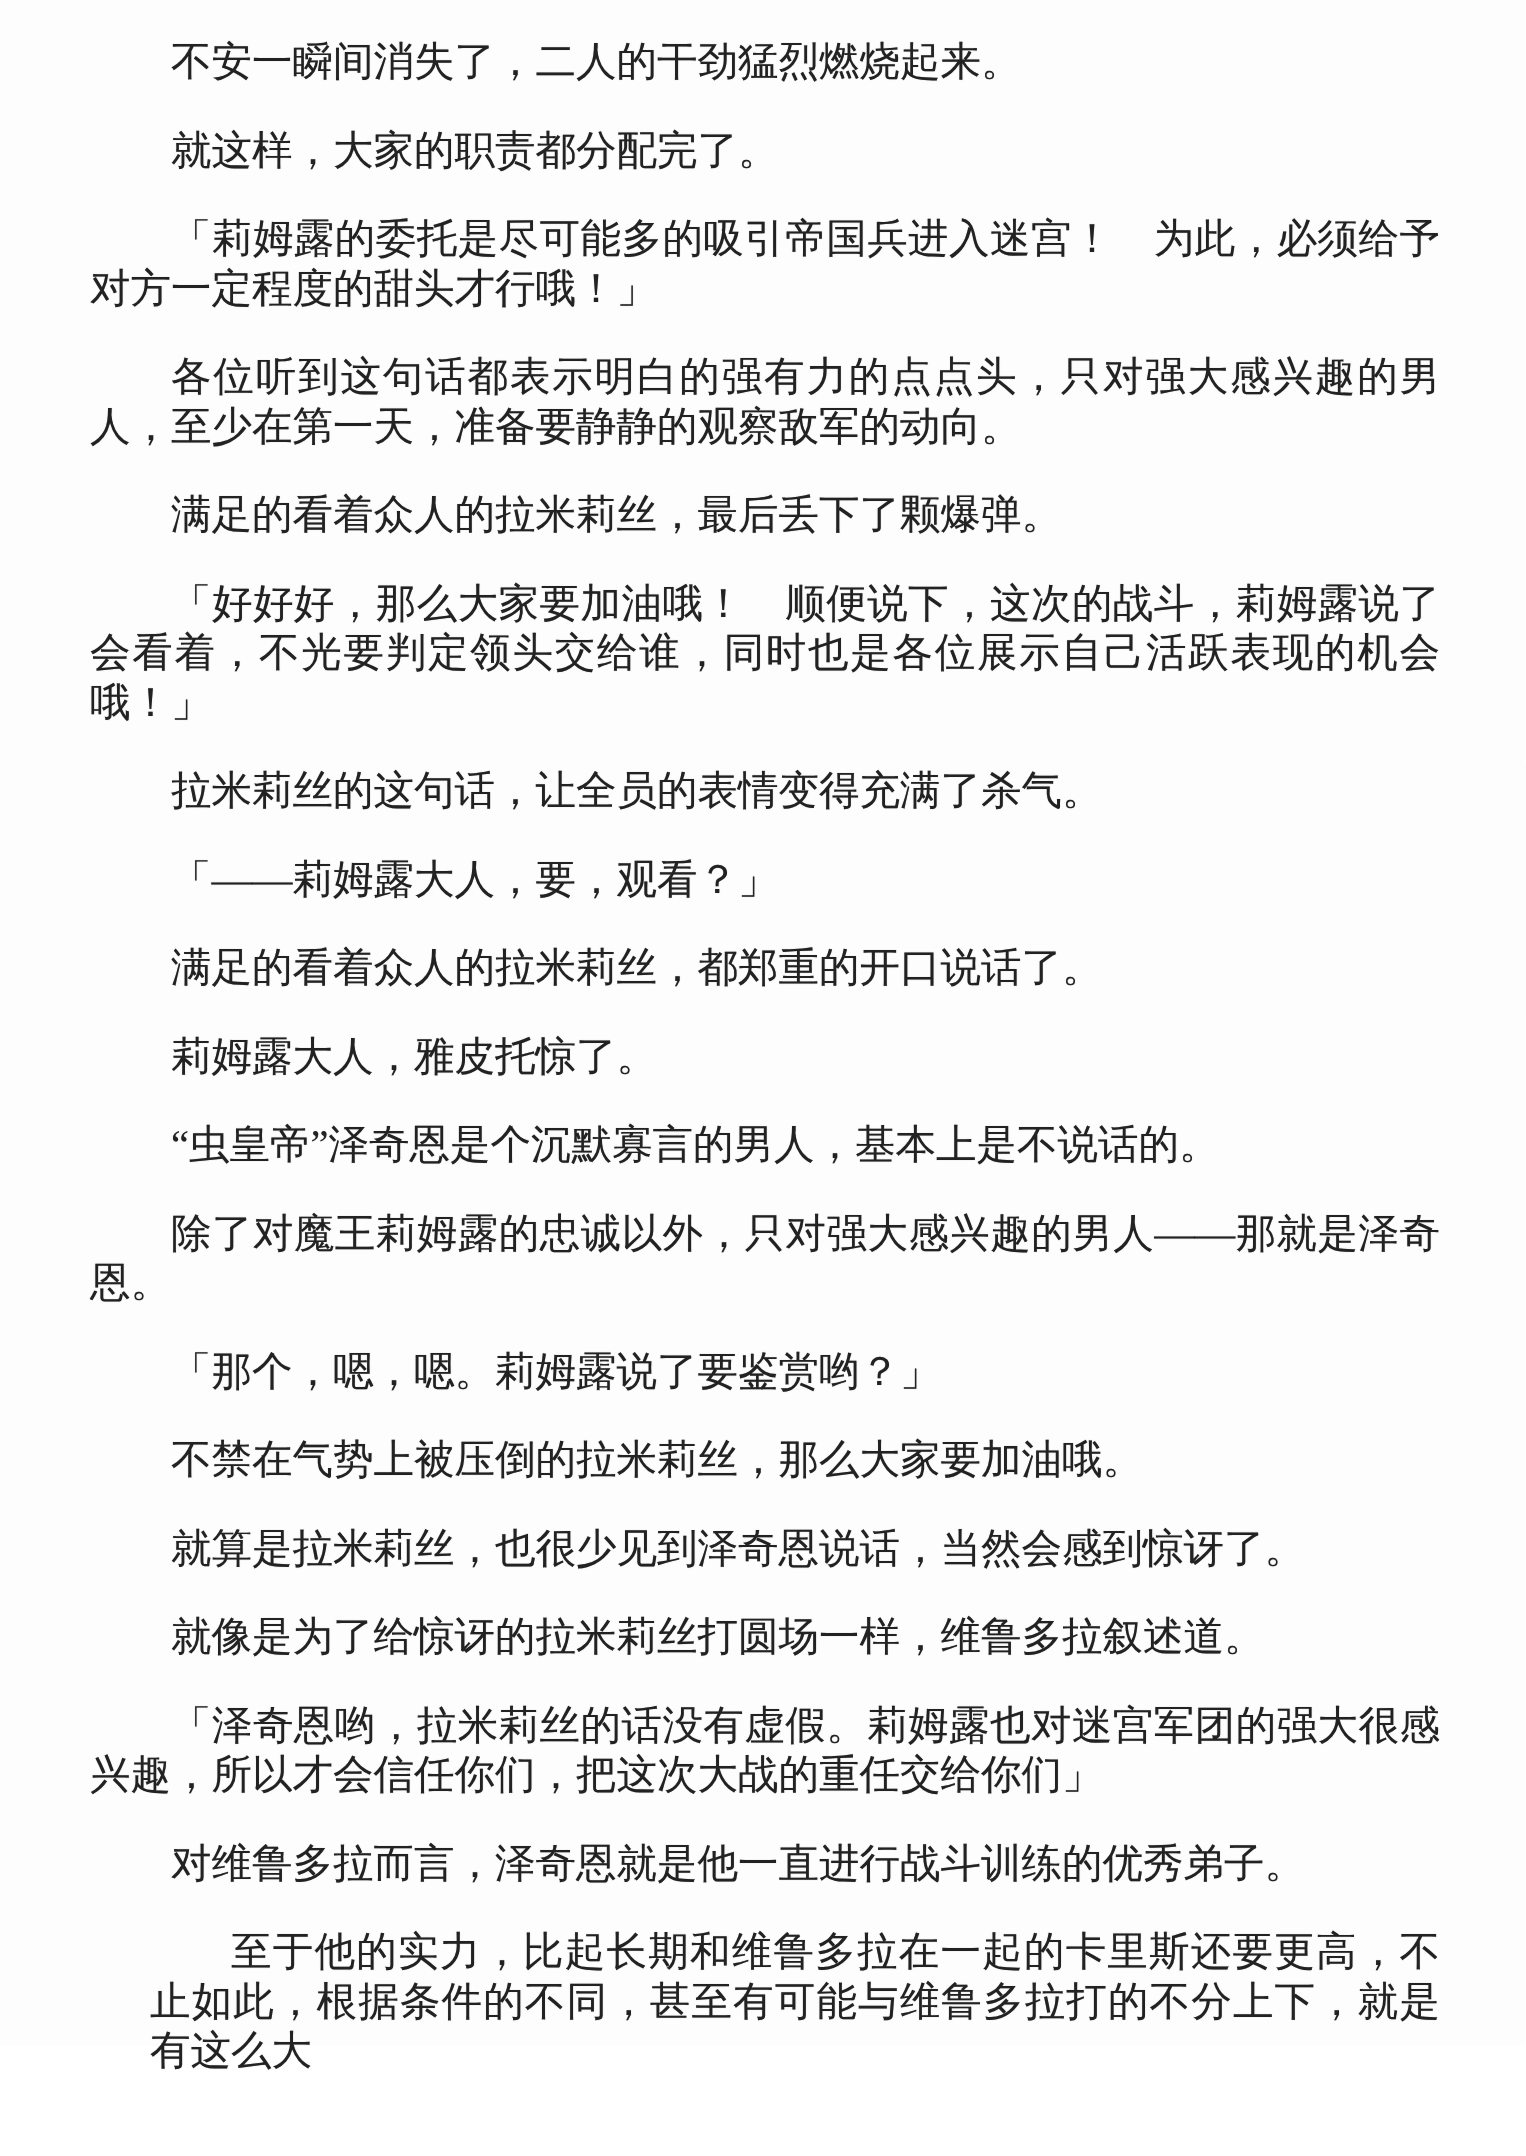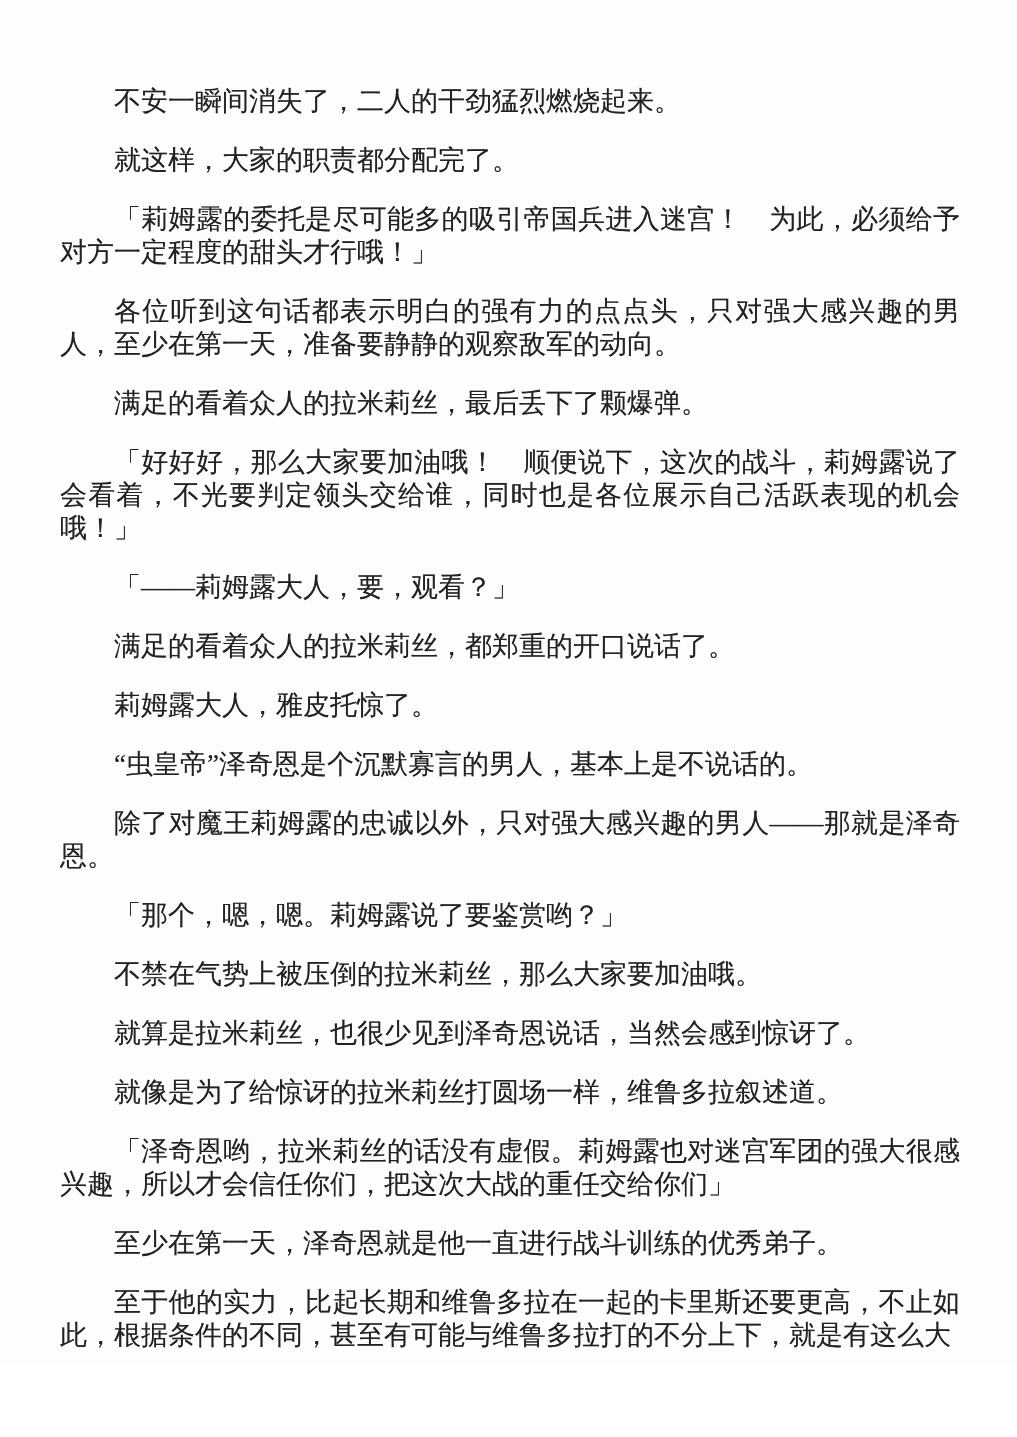--- a/index.html
+++ b/index.html
@@ -12,58 +12,60 @@
     height: 1437px;
     overflow: hidden;
     font-family: "Liberation Serif", "DejaVu Serif", serif;
   }
   .page {
     position: relative;
     width: 1017px;
     height: 1364px;
     background: #fdfdfd;
     box-sizing: border-box;
-    padding: 85px 57px 0 60px;
+    padding: 25px 57px 0 60px;
   }
   .text-column {
     width: 900px;
   }
   .text-column p {
     margin: 0 0 26px 0;
     font-size: 27px;
     line-height: 33px;
     color: #222222;
     text-align: justify;
     text-indent: 2em;
     letter-spacing: 0;
     word-break: normal;
     
     text-shadow: 0 0 0.6px rgba(40, 40, 40, 0.45);
   }
   .text-column p:last-child {
     margin-bottom: 0;
+    margin-left: 40px;
   }
 </style>
 </head>
 <body>
 
 <div class="page">
   <div class="text-column">
     <p>不安一瞬间消失了，二人的干劲猛烈燃烧起来。</p>
     <p>就这样，大家的职责都分配完了。</p>
     <p>「莉姆露的委托是尽可能多的吸引帝国兵进入迷宫！　为此，必须给予对方一定程度的甜头才行哦！」</p>
     <p>各位听到这句话都表示明白的强有力的点点头，只对强大感兴趣的男人，至少在第一天，准备要静静的观察敌军的动向。</p>
     <p>满足的看着众人的拉米莉丝，最后丢下了颗爆弹。</p>
     <p>「好好好，那么大家要加油哦！　顺便说下，这次的战斗，莉姆露说了会看着，不光要判定领头交给谁，同时也是各位展示自己活跃表现的机会哦！」</p>
+    <p>拉米莉丝的这句话，让全员的表情变得充满了杀气。</p>
     <p>「——莉姆露大人，要，观看？」</p>
     <p>满足的看着众人的拉米莉丝，都郑重的开口说话了。</p>
     <p>莉姆露大人，雅皮托惊了。</p>
     <p>“虫皇帝”泽奇恩是个沉默寡言的男人，基本上是不说话的。</p>
     <p>除了对魔王莉姆露的忠诚以外，只对强大感兴趣的男人——那就是泽奇恩。</p>
     <p>「那个，嗯，嗯。莉姆露说了要鉴赏哟？」</p>
     <p>不禁在气势上被压倒的拉米莉丝，那么大家要加油哦。</p>
     <p>就算是拉米莉丝，也很少见到泽奇恩说话，当然会感到惊讶了。</p>
     <p>就像是为了给惊讶的拉米莉丝打圆场一样，维鲁多拉叙述道。</p>
     <p>「泽奇恩哟，拉米莉丝的话没有虚假。莉姆露也对迷宫军团的强大很感兴趣，所以才会信任你们，把这次大战的重任交给你们」</p>
-    <p>至少在第一天，泽奇恩就是他一直进行战斗训练的优秀弟子。</p>
+    <p>对维鲁多拉而言，泽奇恩就是他一直进行战斗训练的优秀弟子。</p>
     <p>至于他的实力，比起长期和维鲁多拉在一起的卡里斯还要更高，不止如此，根据条件的不同，甚至有可能与维鲁多拉打的不分上下，就是有这么大</p>
   </div>
 </div>
 
 </body></html>

